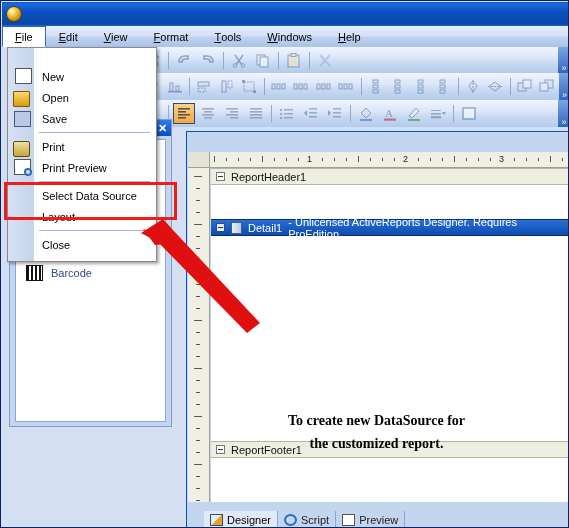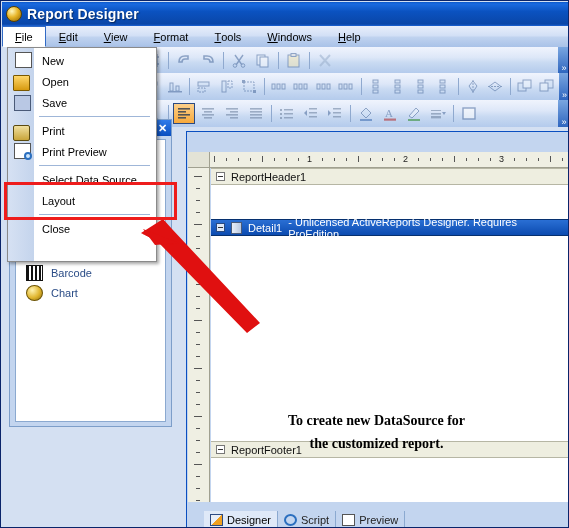--- a/index.html
+++ b/index.html
@@ -205,21 +205,20 @@
   .dwtab .tabicon{width:13px;height:12px;margin-right:4px;flex:0 0 auto;}
   .ti-designer{background:linear-gradient(135deg,#e8eef8 50%,#f0a020 50%);border:1px solid #2b4a82;box-sizing:border-box;}
   .ti-script{border-radius:50%;border:2px solid #2b6fbf;box-sizing:border-box;}
   .ti-preview{background:#fff;border:1px solid #555;box-sizing:border-box;}
 </style>
 </head>
 <body>
 
 <div id="titlebar">
   <div class="tb-icon"></div>
-  <div class="tb-title">Report Designer</div>
 </div>
 
 <div id="menubar">
     <div class="menu-item active"><u>F</u>ile</div>
     <div class="menu-item"><u>E</u>dit</div>
     <div class="menu-item"><u>V</u>iew</div>
     <div class="menu-item"><u>F</u>ormat</div>
     <div class="menu-item"><u>T</u>ools</div>
     <div class="menu-item"><u>W</u>indows</div>
     <div class="menu-item"><u>H</u>elp</div>
@@ -538,30 +537,26 @@
         <span>SubReport</span>
       </div>
       <div class="tool-row">
         <span class="ticon ic-pb"></span>
         <span>PageBreak</span>
       </div>
       <div class="tool-row">
         <span class="ticon ic-barcode"></span>
         <span>Barcode</span>
       </div>
-      <div class="tool-row">
-        <span class="ticon ic-chart"></span>
-        <span>Chart</span>
-      </div>
     </div>
 </div>
 
 <div id="filemenu">
   <div class="gutter"></div>
-  <div id="filemenu-items" style="position:relative;z-index:2;padding-top:2px;">
+  <div id="filemenu-items" style="position:relative;z-index:2;padding-top:18px;">
       <div class="fm-item">
         <span class="fm-icon fi-new"></span>
         <span>New</span>
       </div>
       <div class="fm-item">
         <span class="fm-icon fi-open"></span>
         <span>Open</span>
       </div>
       <div class="fm-item">
         <span class="fm-icon fi-save"></span>

